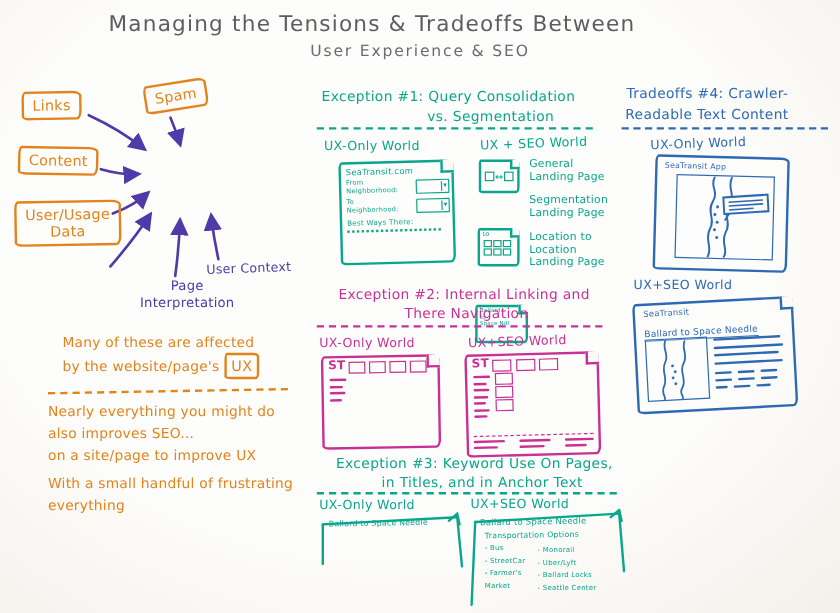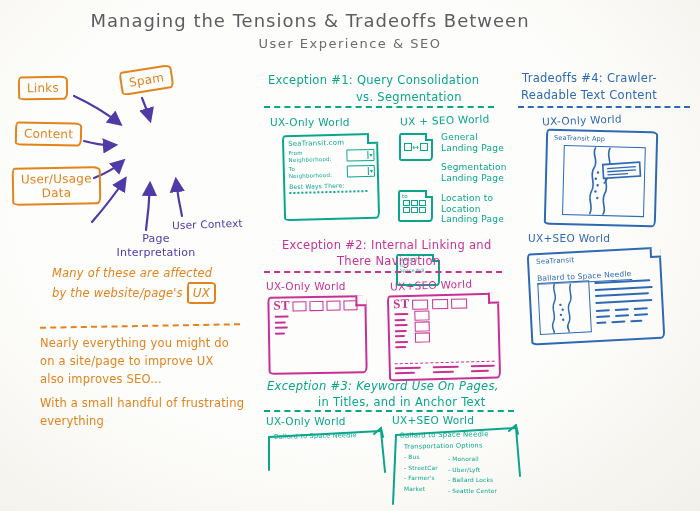--- a/index.html
+++ b/index.html
@@ -55,21 +55,21 @@
   .e1foot{font-size:6px;color:var(--teal);margin:4px 0 0 4px;}
   .dotline{border-bottom:2px dotted var(--teal);width:78px;margin:2px 0 0 4px;}
   .pageicon{border:2px solid var(--teal);position:relative;background:rgba(255,255,255,.3);
             border-radius:2px 5px 3px 4px/4px 3px 5px 2px;}
   .sq{width:6px;height:6px;border:1.5px solid var(--teal);display:inline-block;}
   .tinysq{width:5px;height:4px;border:1.2px solid var(--teal);display:inline-block;margin:0 1px 1px 0;}
   .plabel{font-size:9px;line-height:11px;color:var(--teal);}
   .ticontent{font-size:4.5px;line-height:5.5px;color:var(--teal);padding:1px 0 0 2px;}
   
   .m2top{display:flex;align-items:flex-start;gap:3px;margin:3px 0 0 4px;}
-  .m2logo{font-size:13px;color:var(--magenta);font-weight:bold;line-height:8px;font-family:Liberation Serif, serif;}
+  .m2logo{font-size:10px;color:var(--magenta);font-weight:bold;line-height:8px;}
   .m2tab{width:12px;height:8px;border:1.5px solid var(--magenta);}
   .mline{height:2px;background:var(--magenta);border-radius:1px;margin-bottom:3.5px;}
   .m2footline{height:2px;background:var(--magenta);border-radius:1px;margin-bottom:2.5px;}
   
   .e3title{font-size:6.5px;color:var(--teal);}
   .e3item{font-size:5.8px;line-height:10.5px;color:var(--teal);white-space:nowrap;}
   
   .e4apptitle{font-size:6.5px;color:var(--blue);margin:3px 0 0 6px;}
   .mapbox{border:1.5px solid var(--blue);position:absolute;background:rgba(255,255,255,.3);}
   .bline{height:2px;background:var(--blue);border-radius:1px;}
@@ -112,31 +112,31 @@
     <div>User/Usage</div>
     <div>Data</div>
   </div>
 
   <div class="abs hand ptext query">
     <div>Page</div>
     <div>Interpretation</div>
   </div>
   <div class="abs hand ptext ucontext">User Context</div>
 
-  <div class="abs hand onote" style="left:52px;top:264px;font-style:italic;">
+  <div class="abs hand onote" style="left:52px;top:276px;">
     <div>Many of these are affected</div>
     <div>
       <span>by the website/page's</span><span class="uxbadge">UX</span>
     </div>
   </div>
   <div class="abs odash" style="left:40px;top:325px;width:200px;"></div>
   <div class="abs hand onote" style="left:40px;top:334px;">
     <div>Nearly everything you might do</div>
+    <div>also improves SEO...</div>
     <div>on a site/page to improve UX</div>
-    <div>also improves SEO...</div>
   </div>
   <div class="abs hand onote" style="left:40px;top:394px;">
     <div>With a small handful of frustrating</div>
     <div>everything</div>
   </div>
 
   <div class="abs hand exhead teal" style="left:268px;top:73px;">Exception #1: Query Consolidation</div>
   <div class="abs hand exhead teal" style="left:356px;top:90px;">vs. Segmentation</div>
   <div class="abs tdash" style="left:264px;top:106px;width:230px;"></div>
   <div class="abs hand world teal" style="left:270px;top:116px;">UX-Only World</div>
@@ -263,21 +263,21 @@
         <div class="m2footline" style="width:26px;"></div>
         <div class="m2footline" style="width:21px;"></div>
       </span>
       <span style="width:24px;">
         <div class="m2footline" style="width:24px;"></div>
         <div class="m2footline" style="width:18px;"></div>
       </span>
     </div>
   </div>
 
-  <div class="abs hand exhead teal" style="left:267px;top:379px;font-style:italic;">Exception #3: Keyword Use On Pages,</div>
+  <div class="abs hand exhead teal" style="left:280px;top:379px;">Exception #3: Keyword Use On Pages,</div>
   <div class="abs hand exhead teal" style="left:318px;top:395px;">in Titles, and in Anchor Text</div>
   <div class="abs tdash" style="left:264px;top:410px;width:250px;"></div>
   <div class="abs hand world teal" style="left:266px;top:415px;">UX-Only World</div>
   <div class="abs hand world teal" style="left:392px;top:414px;">UX+SEO World</div>
 
   <svg class="abs" style="left:262px;top:426px;" width="132" height="50" viewBox="0 0 132 50">
     <g stroke="#0aa68c" stroke-width="2" fill="none" stroke-linecap="round">
       <path d="M7,11 L119,5"></path>
       <path d="M7,11 L7,44"></path>
       <path d="M119,5 L123,46"></path>

